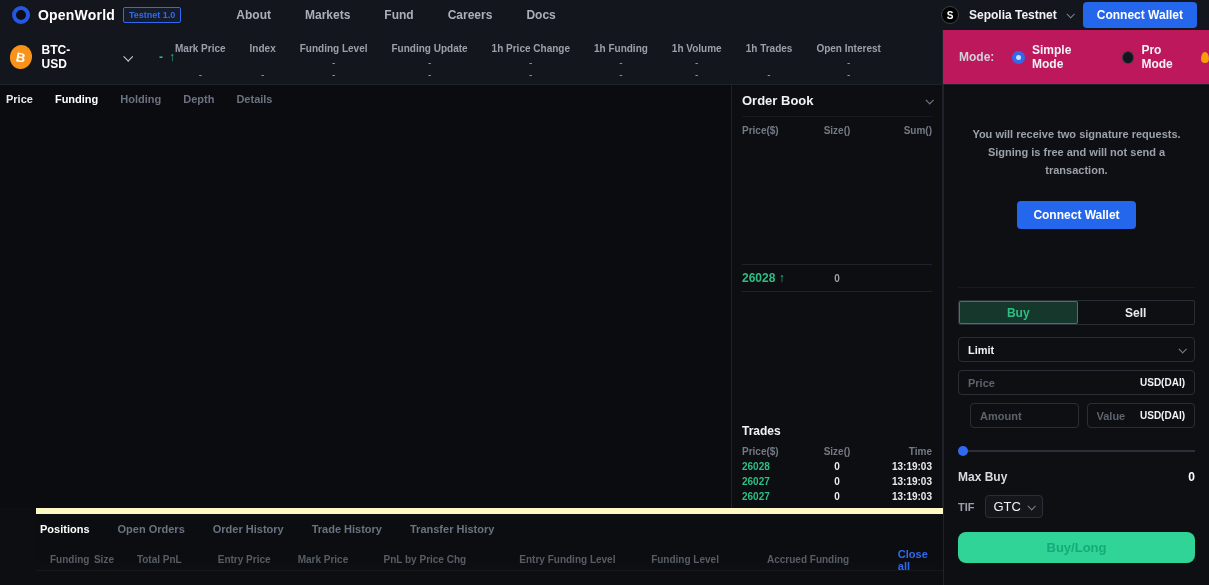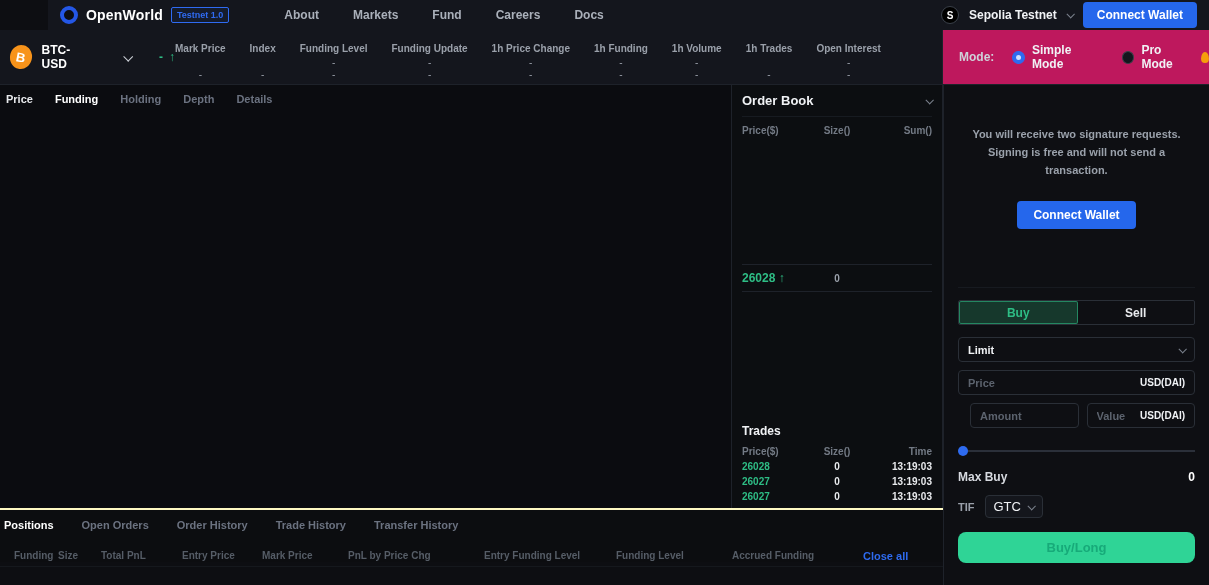--- a/index.html
+++ b/index.html
@@ -9,21 +9,21 @@
     color:#e8eaed;
     font-family:"Liberation Sans", sans-serif;
     font-size:12px;
     overflow:hidden;
   }
   .app { width:1209px; height:585px; display:flex; flex-direction:column; }
 
   
   .topnav {
     height:30px; background:#14161d; display:flex; align-items:center;
-    padding:0 12px; flex:0 0 auto;margin-left:48px;
+    padding:0 12px; flex:0 0 auto;
   }
   .brand-wrap { display:flex; align-items:center; gap:8px; }
   .logo-circle {
     width:18px; height:18px; border-radius:50%;
     border:4px solid #2457e6; background:#0d0e12; display:inline-block;
   }
   .brand { font-size:14px; font-weight:bold; color:#ffffff; letter-spacing:.2px; }
   .badge {
     font-size:9px; font-weight:bold; color:#2f6bf2;
     border:1px solid #2f6bf2; border-radius:2px; padding:2px 5px;
@@ -105,21 +105,21 @@
   .ob-mid-price { color:#2ebd85; font-weight:bold; font-size:12px; }
   .ob-mid-size { text-align:center; color:#9aa0aa; font-size:10px; font-weight:bold; }
   .trades-title { font-size:12px; font-weight:bold; color:#f0f2f5; margin-top:4px; }
   .trade-row { display:flex; margin-top:4px; }
   .trade-row > span { flex:1; font-size:10px; font-weight:bold; }
   .tr-price { color:#2ebd85; }
   .tr-size { text-align:center; color:#e8eaed; }
   .tr-time { text-align:right; color:#e8eaed; }
 
   
-  .bottom { height:54px; flex:0 0 auto; background:#0c0d10; border-top:2px solid #fef9c3; }
+  .bottom { height:54px; flex:0 0 auto; background:#0c0d10; border-top:6px solid #fef9c3;margin-left:36px; }
   .bottom-tabs { display:flex; gap:28px; padding:9px 0 0 4px; }
   .btab { color:#6b7280; font-size:11px; font-weight:bold; cursor:pointer; }
   .btab.active { color:#ffffff; }
   .bcols { display:flex; align-items:center; padding:14px 0 0 14px; border-bottom:1px solid #15181d; height:36px; }
   .bcol { color:#565d67; font-size:10px; font-weight:bold; white-space:nowrap; }
   .close-all { color:#2e6bf0; font-size:11px; font-weight:bold; cursor:pointer; }
 
   
   .trade-panel {
     flex:1; background:#0e0f13; border-left:1px solid #1e222a;

